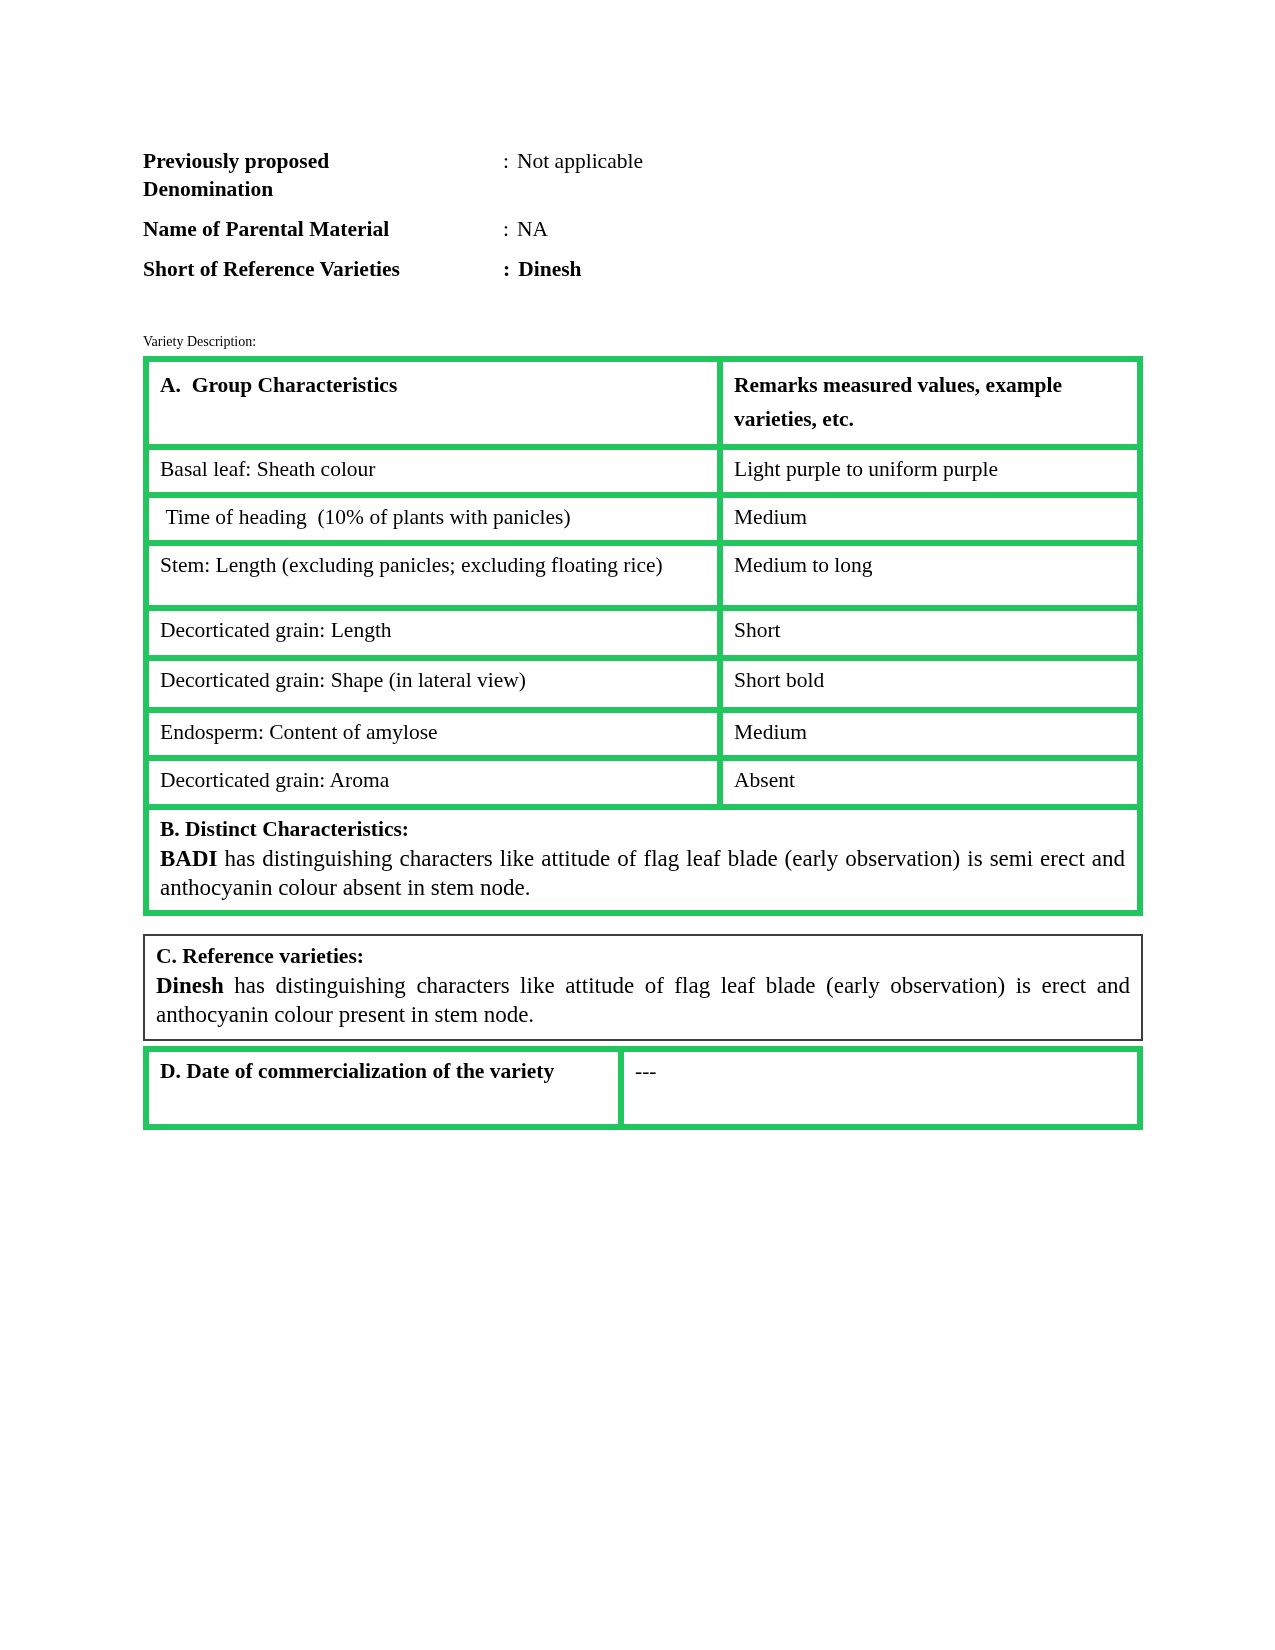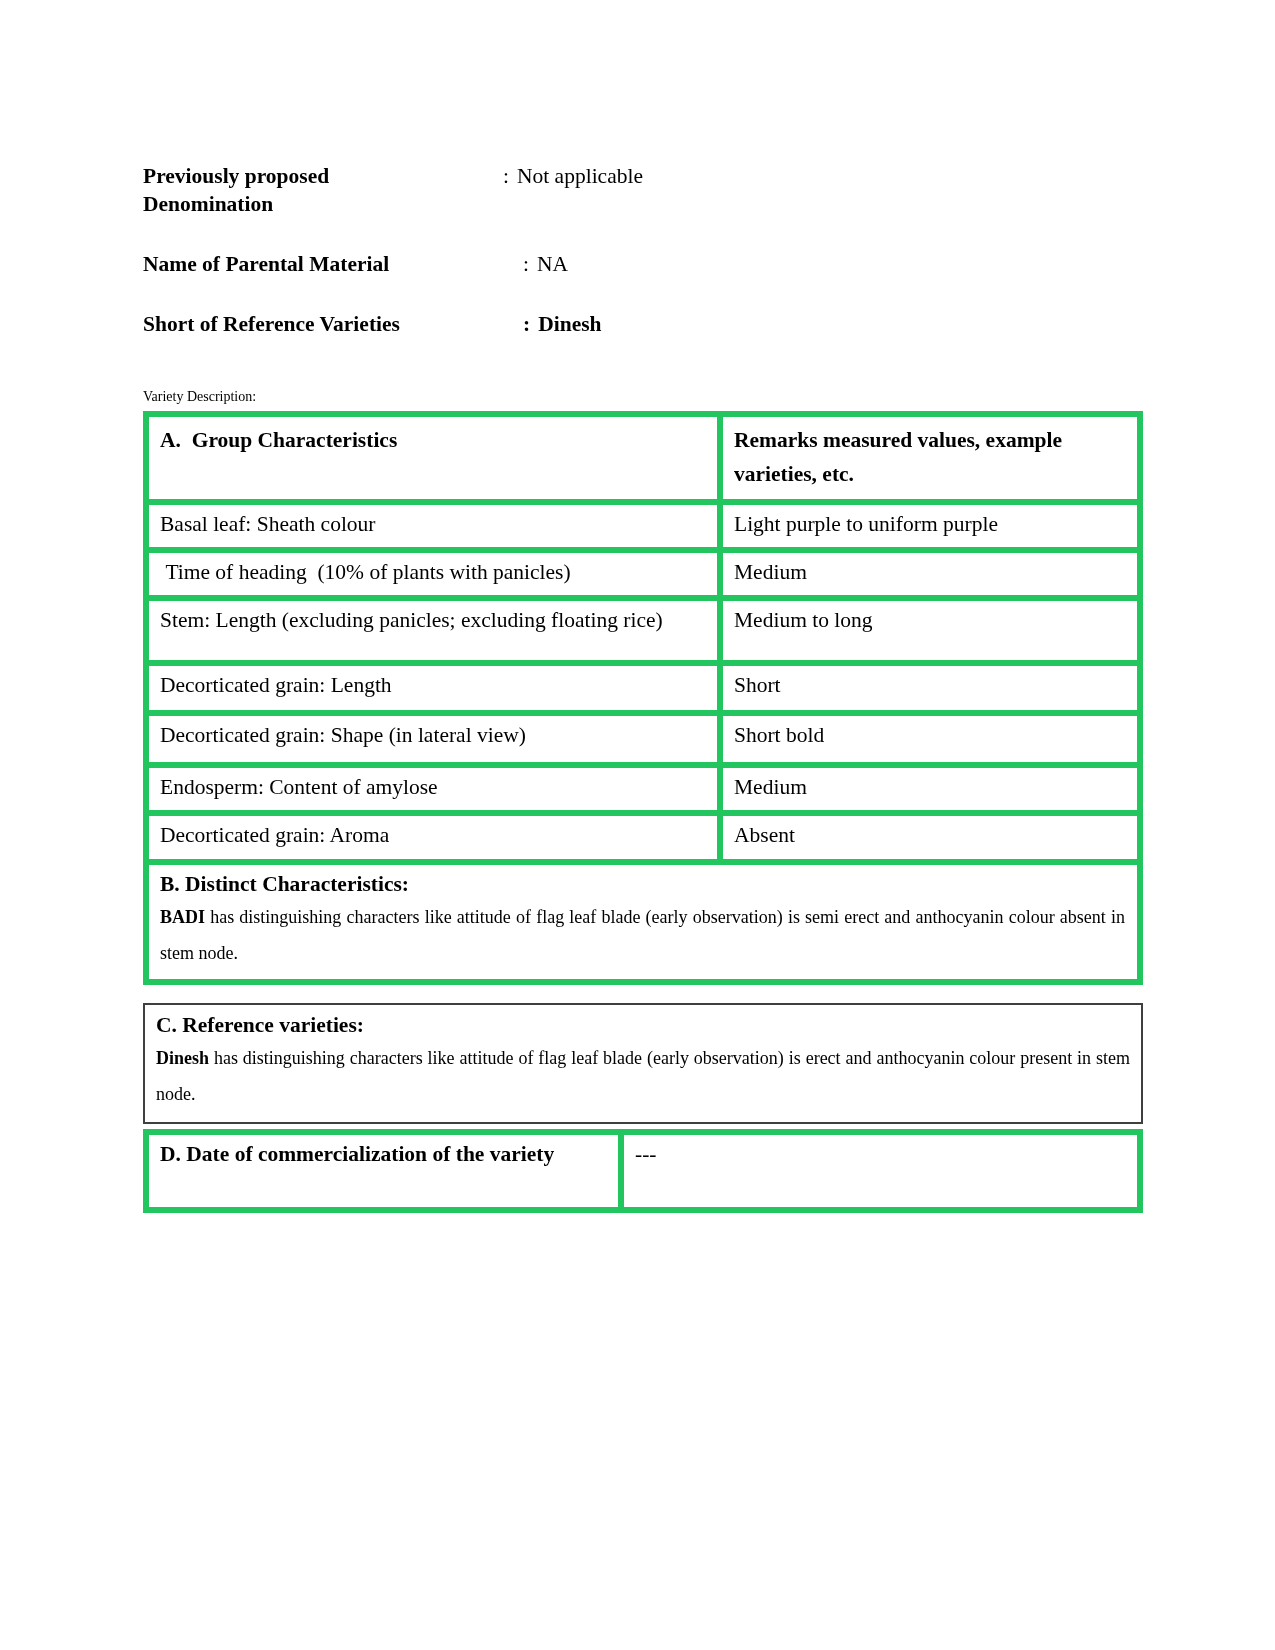--- a/index.html
+++ b/index.html
@@ -5,28 +5,28 @@
   * { margin: 0; padding: 0; box-sizing: border-box; }
   html, body { background: #ffffff; }
   body {
     width: 1275px; height: 1650px;
     font-family: "Liberation Serif", "DejaVu Serif", serif;
     color: #000000;
     position: relative;
     overflow: hidden;
   }
   .page {
-    position: absolute; top: 15px; left: 0;
+    position: absolute; top: 0; left: 0;
     width: 1275px; height: 1370px;
     padding: 147px 80px 0 143px;
     background: #ffffff;
   }
   
   .field { display: flex; align-items: flex-start; font-size: 21.5px; line-height: 28px; }
-  .field + .field { margin-top: 32px; gap: 20px; }
+  .field + .field { margin-top: 12px; }
   .field-label { width: 360px; font-weight: bold; white-space: pre-line; flex: 0 0 360px; }
   .field-colon { font-weight: normal; }
   .field-value { font-weight: normal; margin-left: 8px; }
   .field.bold-value .field-colon, .field.bold-value .field-value { font-weight: bold; }
   
   .section-title { font-size: 14px; font-weight: normal; line-height: 28px; margin-top: 45px; }
   
   table { border-collapse: collapse; width: 1000px; table-layout: fixed; }
   .main-table { margin-top: 0px; }
   .main-table th, .main-table td, .d-table td {
@@ -44,21 +44,21 @@
   tr.r1 { height: 45px; }
   tr.r2 { height: 65px; }
   tr.r3 { height: 50px; }
   tr.r4 { height: 52px; }
   tr.r5 { height: 45px; }
   tr.r6 { height: 46px; }
   tr.r7 { height: 49px; }
   
   .section-cell { height: 103px; padding: 7px 11px 10px 11px; }
   .section-heading { font-weight: bold; font-size: 21.5px; line-height: 29px; }
-  .section-para { font-size: 18px; line-height: 36px; text-align: justify; }
+  .section-para { font-size: 23px; line-height: 29px; text-align: justify; }
   .term { font-weight: bold; }
   
   .c-box {
     width: 1000px; min-height: 92px;
     border: 2px solid #3f3f3f;
     margin-top: 18px;
     padding: 6px 11px 10px 11px;
   }
   
   .d-table { margin-top: 5px; }

